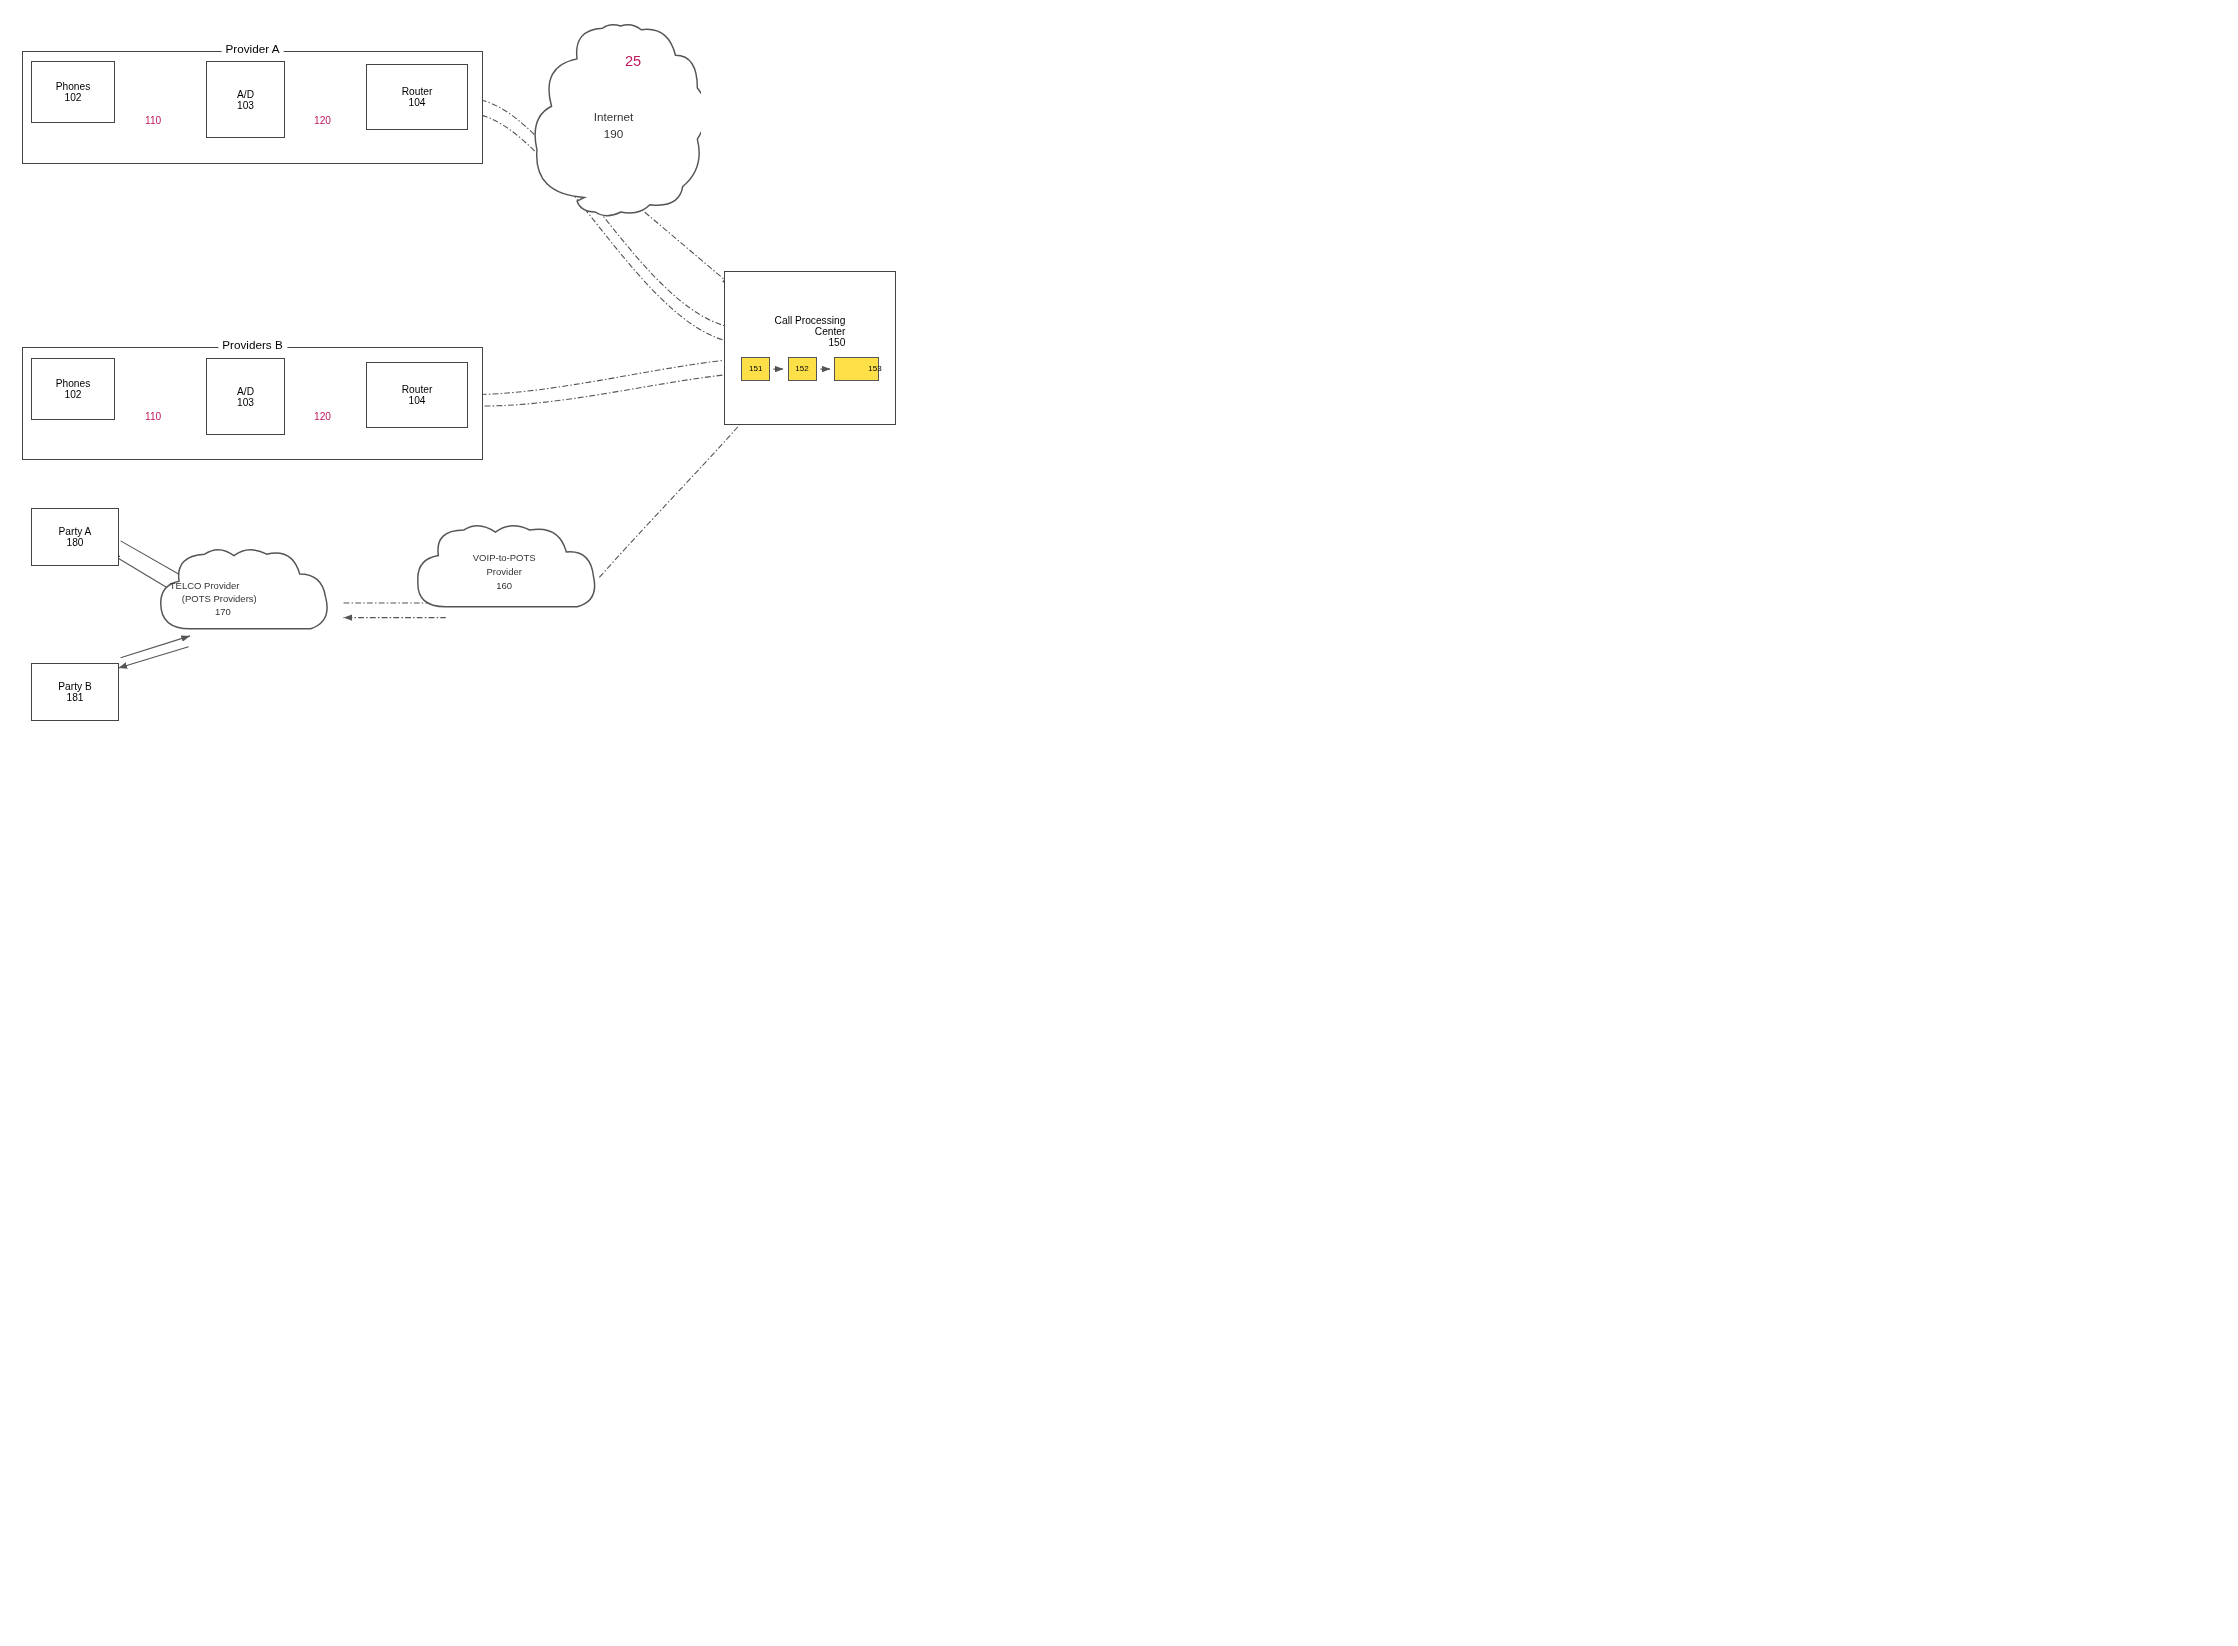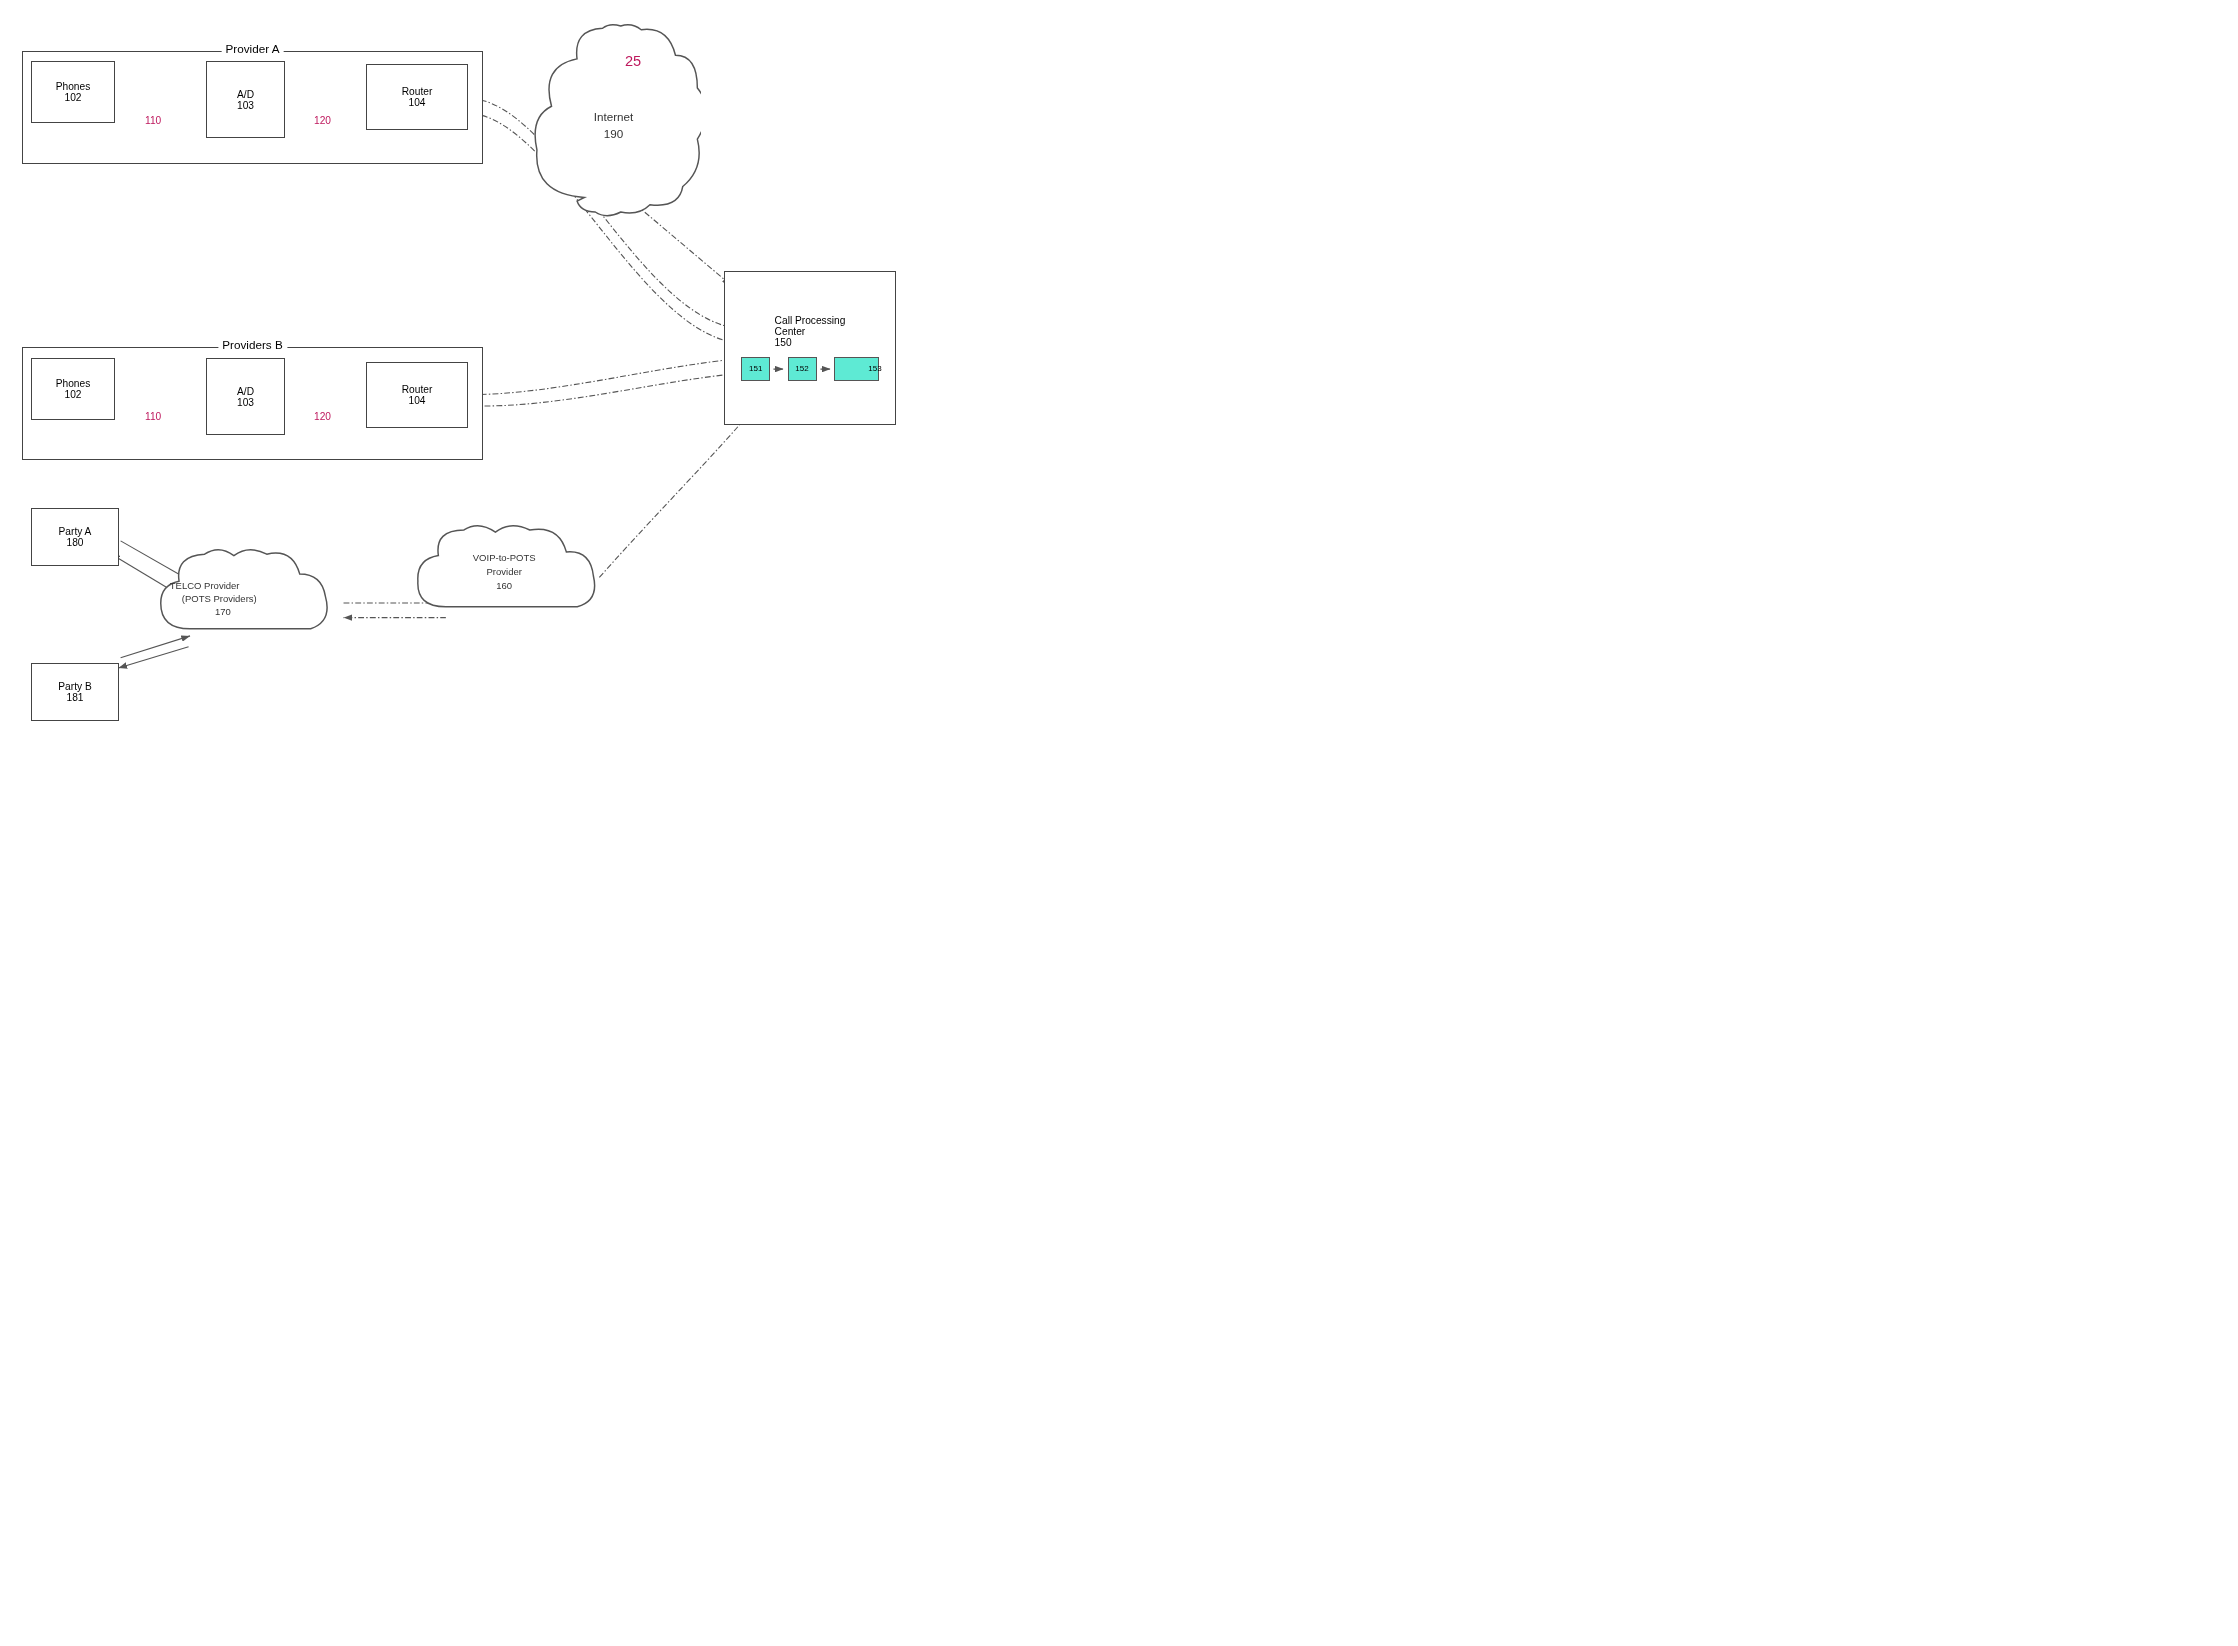--- a/index.html
+++ b/index.html
@@ -56,21 +56,21 @@
       pointer-events: none;
     }
     .cloud {
       position: absolute;
     }
     .sub-box {
       display: inline-flex;
       align-items: center;
       justify-content: center;
       border: 1.1px solid #555;
-      background: #5eead4;
+      background: #fde047;
       font-size: 8px;
       padding: 1.5px 2.9px;
     }
   </style>
 </head>
 <body>
 
 <div class="diagram">
 
   <svg class="arrows" xmlns="http://www.w3.org/2000/svg" viewBox="0 0 1531 1126" width="1119" height="823">
@@ -192,21 +192,21 @@
     <svg width="175" height="205" viewBox="0 0 240 280" xmlns="http://www.w3.org/2000/svg">
       <path d="M 80 240 Q 10 235, 15 175 Q 5 130, 35 115 Q 20 60, 70 50 Q 65 10, 105 8 Q 115 0, 130 5 Q 145 0, 158 10 Q 195 5, 205 45 Q 235 45, 235 90 Q 260 120, 235 160 Q 245 200, 215 225 Q 210 255, 170 250 Q 155 265, 130 260 Q 110 270, 95 260 Q 75 260, 70 245 Z" stroke="#555" stroke-width="2" fill="white"></path>
       <text x="120" y="135" font-size="16" text-anchor="middle" fill="#333">Internet</text>
       <text x="120" y="158" font-size="16" text-anchor="middle" fill="#333">190</text>
     </svg>
   </div>
 
   <div class="label" style="left:625px; top:16px; font-size:14.6px;">25</div>
 
   <div class="box" style="left:724px; top:271px; width:172px; height:154px; padding:5.8px;">
-    <div style="font-size:10.2px; text-align:left; margin-bottom:5.8px;">Call Processing<br>Center<br>150</div>
+    <div style="font-size:10.2px; text-align:right; margin-bottom:5.8px;">Call Processing<br>Center<br>150</div>
     <div style="display:flex; align-items:center; gap:2.2px; margin-top:2.9px;">
       <div class="sub-box" style="width:29px; height:23.4px;">151</div>
       <svg width="13" height="10.2" viewBox="0 0 18 14">
           <line x1="2" y1="7" x2="16" y2="7" stroke="#555" stroke-width="1.5" stroke-dasharray="3,2" marker-end="url(#arrowhead2)"></line>
         </svg>
       <div class="sub-box" style="width:29px; height:23.4px;">152</div>
       <svg width="13" height="10.2" viewBox="0 0 18 14">
           <line x1="2" y1="7" x2="16" y2="7" stroke="#555" stroke-width="1.5" stroke-dasharray="3,2" marker-end="url(#arrowhead2)"></line>
         </svg>
       <div class="sub-box" style="width:29px; height:23.4px;padding-left:40px;">153</div>

